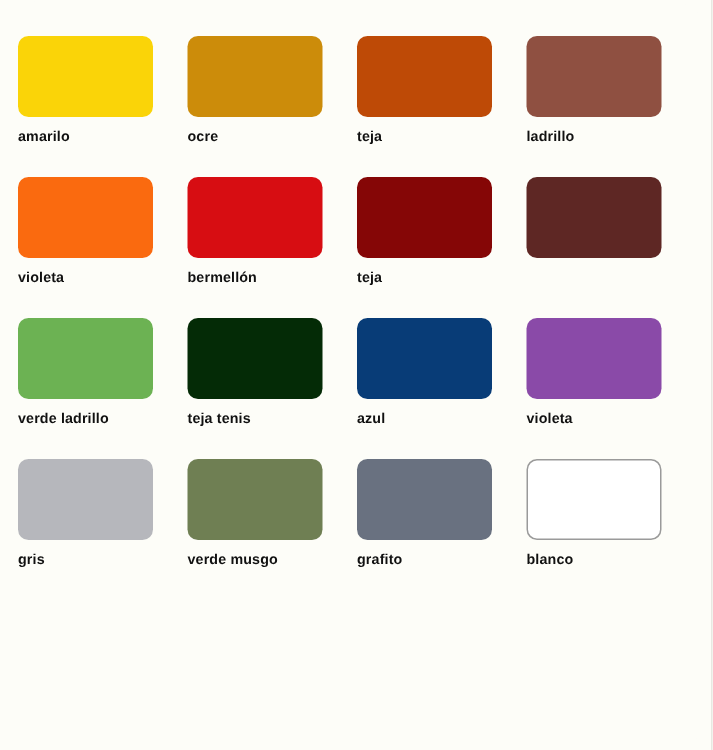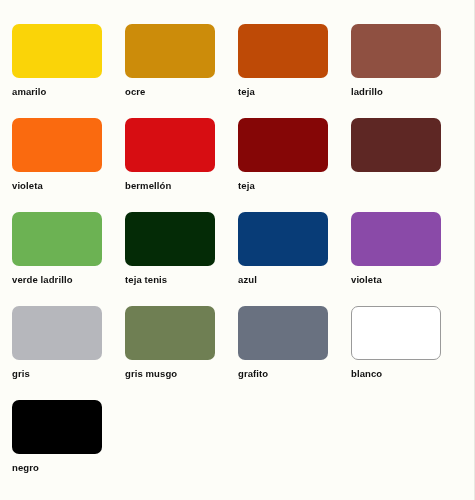--- a/index.html
+++ b/index.html
@@ -121,28 +121,24 @@
       <div class="swatch-cell">
         <div class="swatch-chip" title="violeta" style="background: rgb(138, 74, 168);"></div>
         <span class="swatch-label">violeta</span>
       </div>
       <div class="swatch-cell">
         <div class="swatch-chip" title="gris" style="background: rgb(182, 183, 188);"></div>
         <span class="swatch-label">gris</span>
       </div>
       <div class="swatch-cell">
         <div class="swatch-chip" title="verde musgo" style="background: rgb(111, 127, 83);"></div>
-        <span class="swatch-label">gris musgo</span>
+        <span class="swatch-label">verde musgo</span>
       </div>
       <div class="swatch-cell">
         <div class="swatch-chip" title="grafito" style="background: rgb(105, 113, 128);"></div>
         <span class="swatch-label">grafito</span>
       </div>
       <div class="swatch-cell">
         <div class="swatch-chip outlined" title="blanco" style="background: rgb(255, 255, 255);"></div>
         <span class="swatch-label">blanco</span>
       </div>
-      <div class="swatch-cell">
-        <div class="swatch-chip" title="negro" style="background: rgb(0, 0, 0);"></div>
-        <span class="swatch-label">negro</span>
-      </div>
     </div>
 </div>
 
 </body></html>

